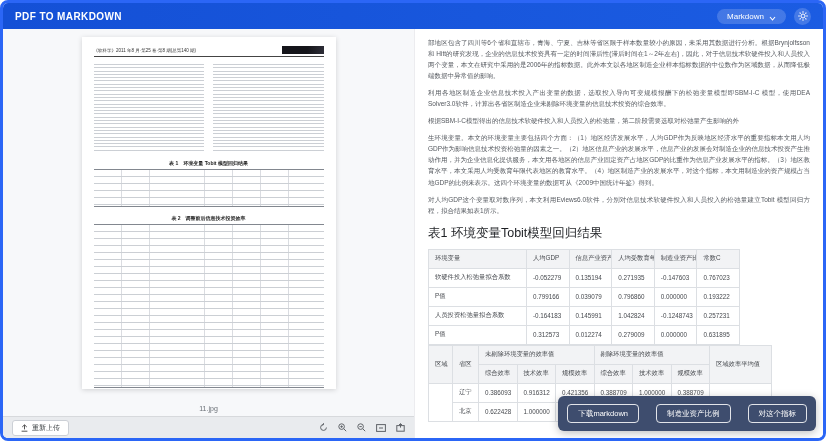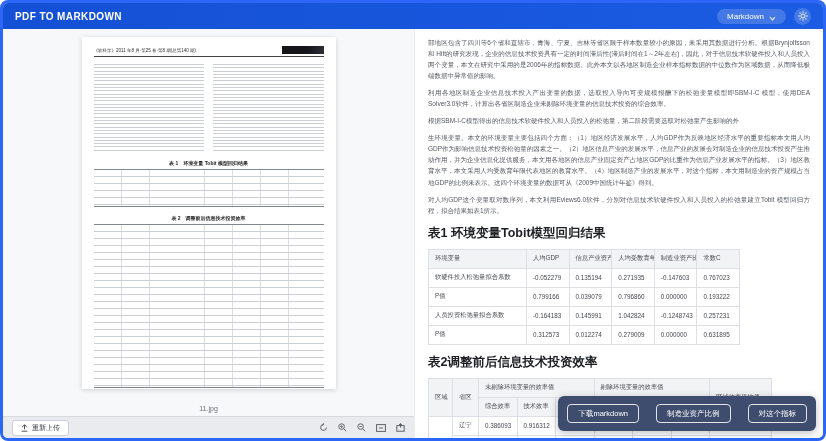--- a/index.html
+++ b/index.html
@@ -34,21 +34,21 @@
   .ptable.t2{height:164px}
   .filename{text-align:center;font-size:7px;color:#6b7077;padding:5px 0 4px}
   .left-toolbar{height:22px;flex:0 0 22px;background:#e9ebee;border-top:1px solid #d7d9dc;display:flex;align-items:center;justify-content:space-between;padding:0 9px}
   .reupload-btn{display:inline-flex;align-items:center;gap:4px;background:#fff;border:1px solid #ccd0d6;border-radius:3px;padding:2px 8px;font-size:7px;color:#3c4043;cursor:pointer;font-family:inherit}
   .tools{display:flex;align-items:center;gap:10px}
   .tool-icon{display:flex;align-items:center;cursor:pointer;background:none;border:none;padding:0}
 
   
   .right-pane{flex:1;position:relative;background:#fff;border-left:1px solid #ececef;padding:8px 13px;overflow:hidden}
   .right-pane p{font-size:6.5px;line-height:1.7;color:#55595f;text-align:justify;margin-bottom:6px}
-  .right-pane h3{font-size:12.5px;color:#1c1e22;margin:9px 0 7px;font-weight:bold}
+  .right-pane h3{font-size:12.5px;color:#1c1e22;margin:9px 0 7px;font-weight:normal}
   table{border-collapse:collapse;font-size:6.3px;color:#46494e;table-layout:fixed}
   th,td{border:1px solid #dcdfe3;padding:4.5px 6px;text-align:left;font-weight:normal;overflow:hidden;white-space:nowrap}
   th{background:#f2f3f5}
   .tbl1{width:312px}
   .tbl1 col.c0{width:98px}
   .tbl2{width:344px}
   .tbl2 col.r0{width:24px}.tbl2 col.r1{width:26px}.tbl2 col.ravg{width:62px}
 
   .download-bar{position:absolute;right:7px;bottom:7px;background:#3e4d6e;border-radius:6px;padding:8px 9px;display:flex;gap:17px;box-shadow:0 2px 8px rgba(0,0,0,.25)}
   .dl-btn{background:transparent;border:1px solid rgba(255,255,255,.85);color:#fff;border-radius:4px;padding:3.5px 10px;font-size:7.5px;cursor:pointer;font-family:inherit;white-space:nowrap}
@@ -209,21 +209,20 @@
             <td>P值</td>
             <td>0.312573</td>
             <td>0.012274</td>
             <td>0.279009</td>
             <td>0.000000</td>
             <td>0.631895</td>
           </tr>
         </tbody>
       </table>
 
-      <h3>表2调整前后信息技术投资效率</h3>
       <table class="tbl2">
         <colgroup>
             <col class="r0">
             <col class="r1">
             <col>
             <col>
             <col>
             <col>
             <col>
             <col>

